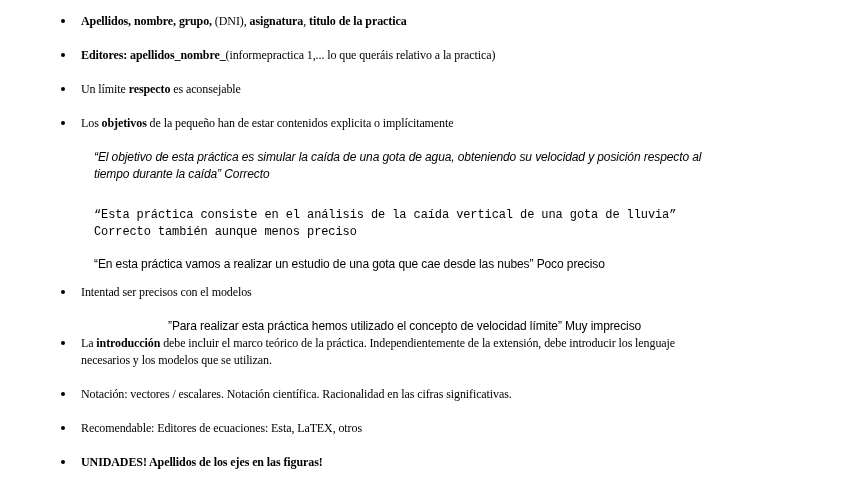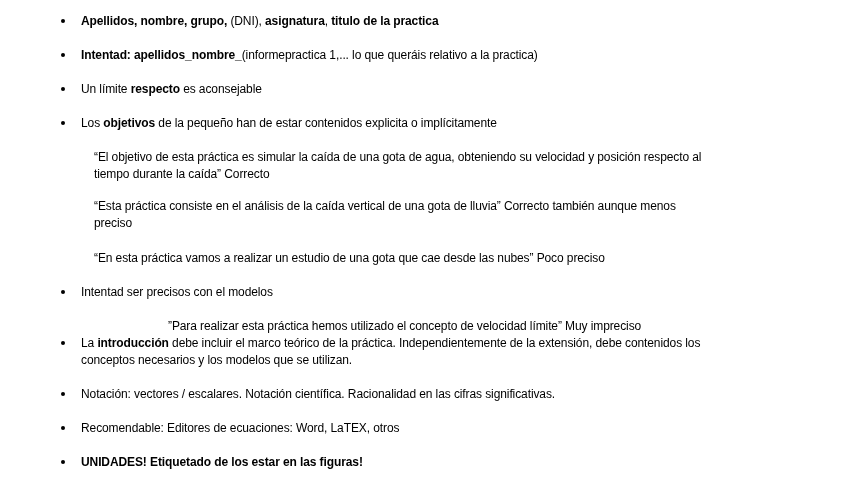--- a/index.html
+++ b/index.html
@@ -6,72 +6,72 @@
   body {
     width: 848px; height: 477px; overflow: hidden; position: relative;
     font-family: "Liberation Sans", sans-serif;
     font-size: 12px; color: #000; letter-spacing: -0.1px;
   }
   .item { position: absolute; left: 0; width: 720px; }
   .bullet {
     position: absolute; left: 61px; top: 6px;
     width: 4px; height: 4px; border-radius: 50%; background: #000;
   }
-  .text { position: absolute; left: 81px; width: 630px; line-height: 17px; }
+  .text { position: absolute; left: 81px; width: 630px; line-height: 17px; font-family: Liberation Serif, serif; }
   .quote { position: absolute; left: 94px; width: 620px; line-height: 17px; }
   .quote2 { position: absolute; left: 126px; width: 600px; line-height: 17px; }
   b { font-weight: bold; }
 </style>
 </head>
 <body>
 
 <div>
 
   <div class="item" style="top:13px;">
     <span class="bullet"></span>
     <div class="text"><b>Apellidos, nombre, grupo,</b><span> (DNI), </span><b>asignatura</b><span>, </span><b>titulo de la practica</b></div>
   </div>
 
   <div class="item" style="top:47px;">
     <span class="bullet"></span>
-    <div class="text"><b>Intentad: apellidos_nombre_</b><span>(informepractica 1,... lo que queráis relativo a la practica)</span></div>
+    <div class="text"><b>Editores: apellidos_nombre_</b><span>(informepractica 1,... lo que queráis relativo a la practica)</span></div>
   </div>
 
   <div class="item" style="top:81px;">
     <span class="bullet"></span>
     <div class="text"><span>Un límite </span><b>respecto</b><span> es aconsejable</span></div>
   </div>
 
   <div class="item" style="top:115px;">
     <span class="bullet"></span>
     <div class="text"><span>Los </span><b>objetivos</b><span> de la pequeño han de estar contenidos explicita o implícitamente</span></div>
   </div>
-  <div class="quote" style="top:149px;">“El objetivo de esta práctica es simular la caída de una gota de agua, obteniendo su velocidad y posición respecto al tiempo durante la caída” Correcto</div>
-  <div class="quote" style="top:198px;">“Esta práctica consiste en el análisis de la caída vertical de una gota de lluvia” Correcto también aunque menos preciso</div>
-  <div class="quote" style="top:250px;">“En esta práctica vamos a realizar un estudio de una gota que cae desde las nubes” Poco preciso</div>
+  <div class="quote" style="top:149px;font-style:italic;">“El objetivo de esta práctica es simular la caída de una gota de agua, obteniendo su velocidad y posición respecto al tiempo durante la caída” Correcto</div>
+  <div class="quote" style="top:207px;font-family:Liberation Mono, monospace;">“Esta práctica consiste en el análisis de la caída vertical de una gota de lluvia” Correcto también aunque menos preciso</div>
+  <div class="quote" style="top:256px;">“En esta práctica vamos a realizar un estudio de una gota que cae desde las nubes” Poco preciso</div>
 
   <div class="item" style="top:284px;">
     <span class="bullet"></span>
     <div class="text">Intentad ser precisos con el modelos</div>
   </div>
   <div class="quote2" style="top:318px;margin-left:42px;">”Para realizar esta práctica hemos utilizado el concepto de velocidad límite” Muy impreciso</div>
 
   <div class="item" style="top:335px;">
     <span class="bullet"></span>
-    <div class="text"><span>La </span><b>introducción</b><span> debe incluir el marco teórico de la práctica. Independientemente de la extensión, debe contenidos los conceptos necesarios y los modelos que se utilizan.</span></div>
+    <div class="text"><span>La </span><b>introducción</b><span> debe incluir el marco teórico de la práctica. Independientemente de la extensión, debe introducir los lenguaje necesarios y los modelos que se utilizan.</span></div>
   </div>
 
   <div class="item" style="top:386px;">
     <span class="bullet"></span>
     <div class="text">Notación: vectores / escalares. Notación científica. Racionalidad en las cifras significativas.</div>
   </div>
 
   <div class="item" style="top:420px;">
     <span class="bullet"></span>
-    <div class="text">Recomendable: Editores de ecuaciones: Word, LaTEX, otros</div>
+    <div class="text">Recomendable: Editores de ecuaciones: Esta, LaTEX, otros</div>
   </div>
 
   <div class="item" style="top:454px;">
     <span class="bullet"></span>
-    <div class="text"><b>UNIDADES! Etiquetado de los estar en las figuras!</b></div>
+    <div class="text"><b>UNIDADES! Apellidos de los ejes en las figuras!</b></div>
   </div>
 
 </div>
 
 </body></html>

